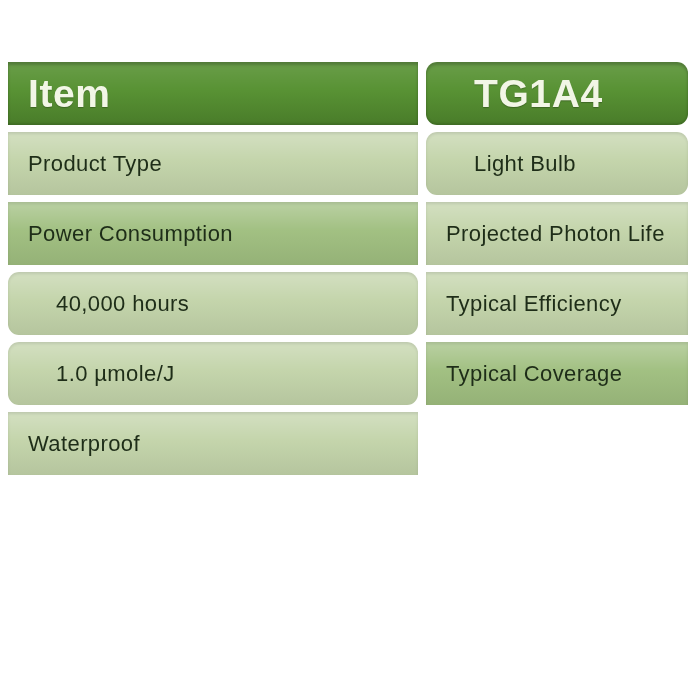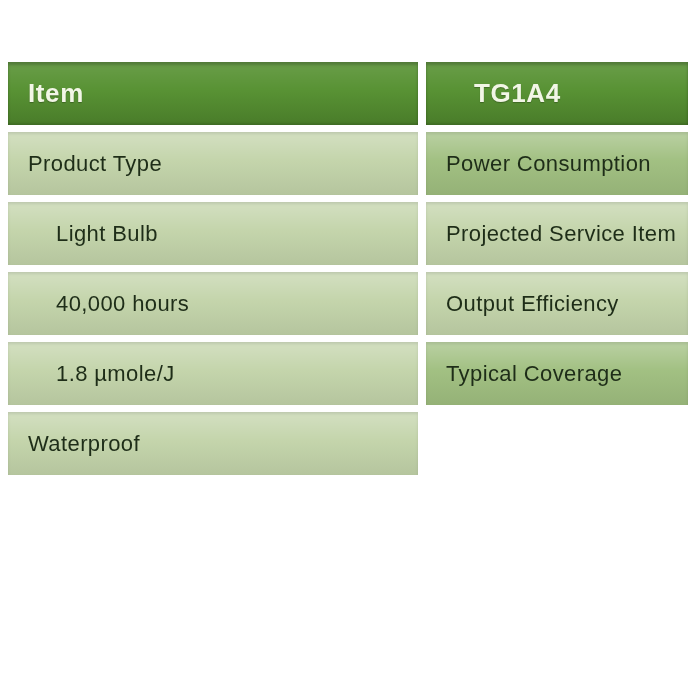--- a/index.html
+++ b/index.html
@@ -37,53 +37,53 @@
     font-size: 22px;
     color: var(--body-text);
     letter-spacing: 0.4px;
     white-space: nowrap;
     overflow: visible;
     
     background-image: linear-gradient(180deg, rgba(255,255,255,0.28), rgba(255,255,255,0.02) 45%, rgba(0,0,0,0.07));
     box-shadow: inset 0 2px 3px rgba(0,0,0,0.10);
   }
   .cell.left  { padding-left: 20px; }
-  .cell.right { padding-left: 48px; }
+  .cell.right { padding-left: 48px; border-radius: 11px; }
   .cell.light  { background-color: var(--row-light); }
   .cell.medium { background-color: var(--row-medium); }
   .cell.header {
     background-color: var(--header-bg);
     background-image: linear-gradient(180deg, rgba(255,255,255,0.12), rgba(255,255,255,0.02) 45%, rgba(0,0,0,0.14));
     box-shadow: inset 0 3px 3px rgba(0,0,0,0.22), inset 0 -2px 2px rgba(0,0,0,0.12);
     color: var(--header-text);
     font-weight: bold;
-    font-size: 26px;
+    font-size: 39px;
     letter-spacing: 0.6px;
     text-shadow: 0 1px 1px rgba(0,0,0,0.25);
   }
 </style>
 </head>
 <body>
 
 <div class="page">
   <div class="spec-table">
 
     <div class="cell left header">Item</div>
     <div class="cell right header">TG1A4</div>
 
     <div class="cell left light">Product Type</div>
+    <div class="cell right light">Light Bulb</div>
+
     <div class="cell left medium">Power Consumption</div>
 
-    <div class="cell right light">Light Bulb</div>
-
-    <div class="cell left light">Projected Service Item</div>
+    <div class="cell left light">Projected Photon Life</div>
     <div class="cell right light">40,000 hours</div>
 
 
-    <div class="cell left light">Output Efficiency</div>
-    <div class="cell right light">1.8 µmole/J</div>
+    <div class="cell left light">Typical Efficiency</div>
+    <div class="cell right light">1.0 µmole/J</div>
 
     <div class="cell left medium">Typical Coverage</div>
 
     <div class="cell left light">Waterproof</div>
 
   </div>
 </div>
 
 </body></html>

